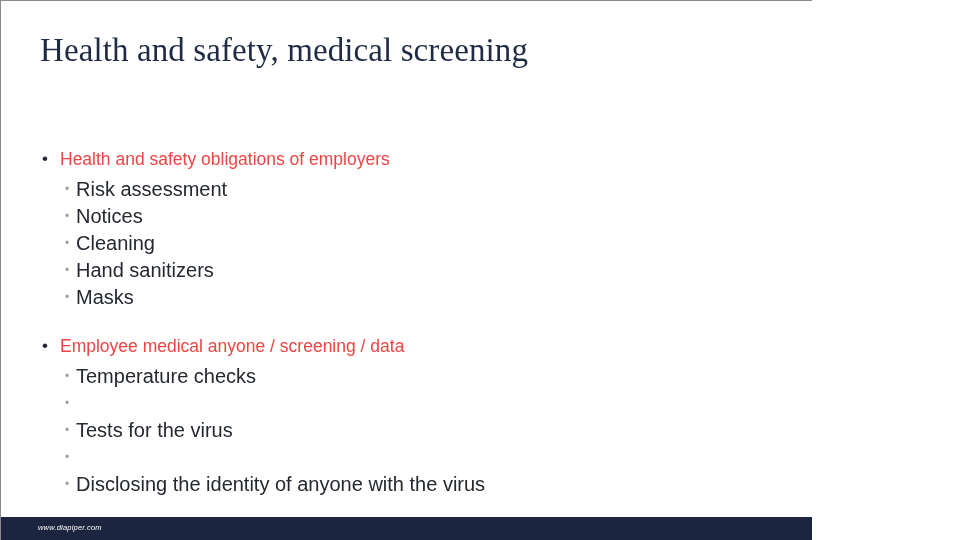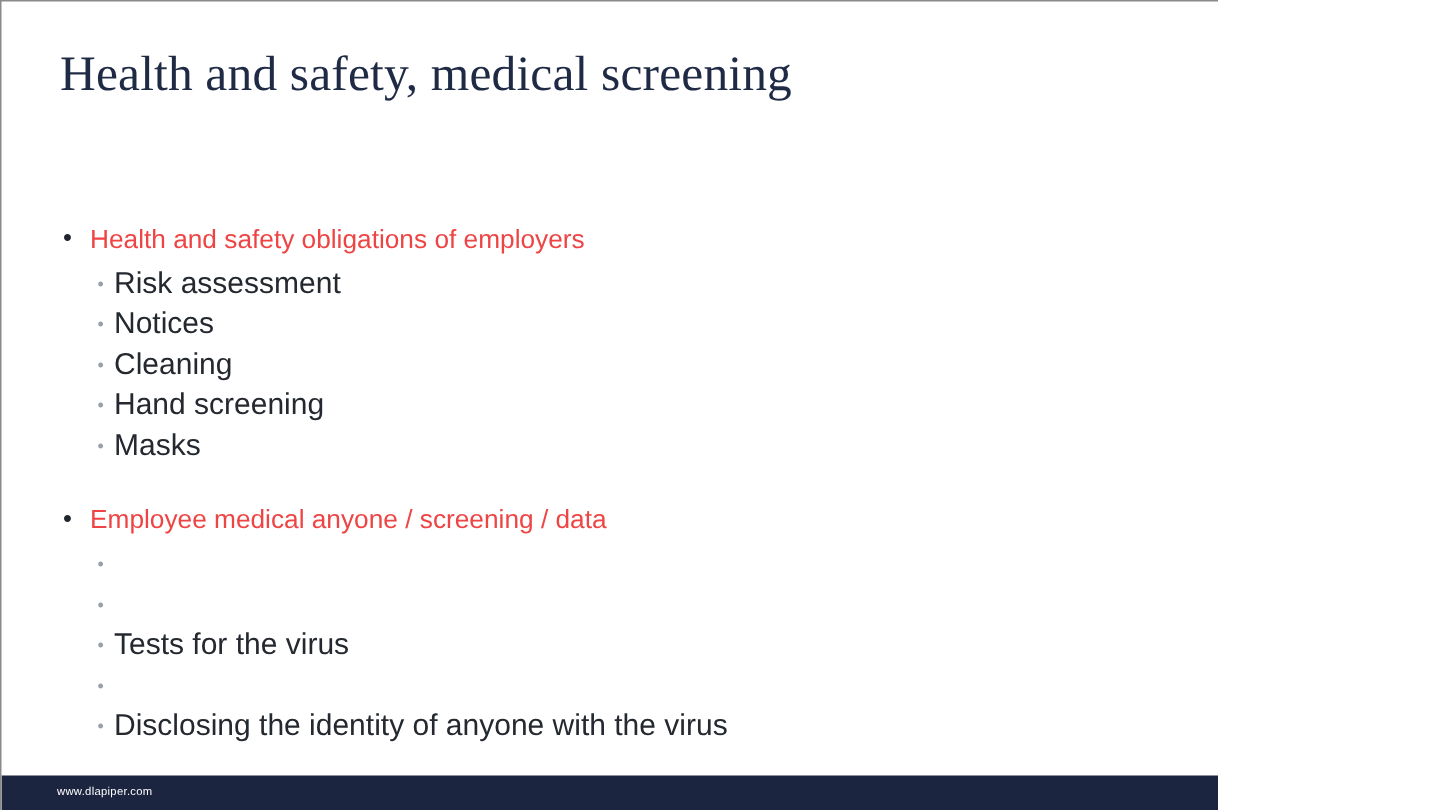--- a/index.html
+++ b/index.html
@@ -97,20 +97,21 @@
     background: #1c2540;
   }
   #footer-url {
     position: absolute;
     left: 37px;
     top: 6px;
     font-size: 7.5px;
     line-height: 10px;
     color: #ffffff;
     letter-spacing: 0.2px;
+    font-style: italic;
   }
 </style>
 </head>
 <body>
 
 <div id="slide">
 
   <div id="slide-title">Health and safety, medical screening</div>
 
   <div id="body-content">
@@ -128,37 +129,38 @@
         <div class="lvl2-row">
           <span class="lvl2-marker">•</span>
           <span class="lvl2-text">Notices</span>
         </div>
         <div class="lvl2-row">
           <span class="lvl2-marker">•</span>
           <span class="lvl2-text">Cleaning</span>
         </div>
         <div class="lvl2-row">
           <span class="lvl2-marker">•</span>
-          <span class="lvl2-text">Hand screening</span>
+          <span class="lvl2-text">Hand sanitizers</span>
         </div>
         <div class="lvl2-row">
           <span class="lvl2-marker">•</span>
           <span class="lvl2-text">Masks</span>
         </div>
       </div>
     </div>
 
     <div class="bullet-group">
       <div class="lvl1-row">
         <span class="lvl1-marker">•</span>
         <span class="lvl1-text">Employee medical anyone / screening / data</span>
       </div>
       <div class="sub-list">
         <div class="lvl2-row">
           <span class="lvl2-marker">•</span>
+          <span class="lvl2-text">Temperature checks</span>
         </div>
         <div class="lvl2-row">
           <span class="lvl2-marker">•</span>
         </div>
         <div class="lvl2-row">
           <span class="lvl2-marker">•</span>
           <span class="lvl2-text">Tests for the virus</span>
         </div>
         <div class="lvl2-row">
           <span class="lvl2-marker">•</span>

